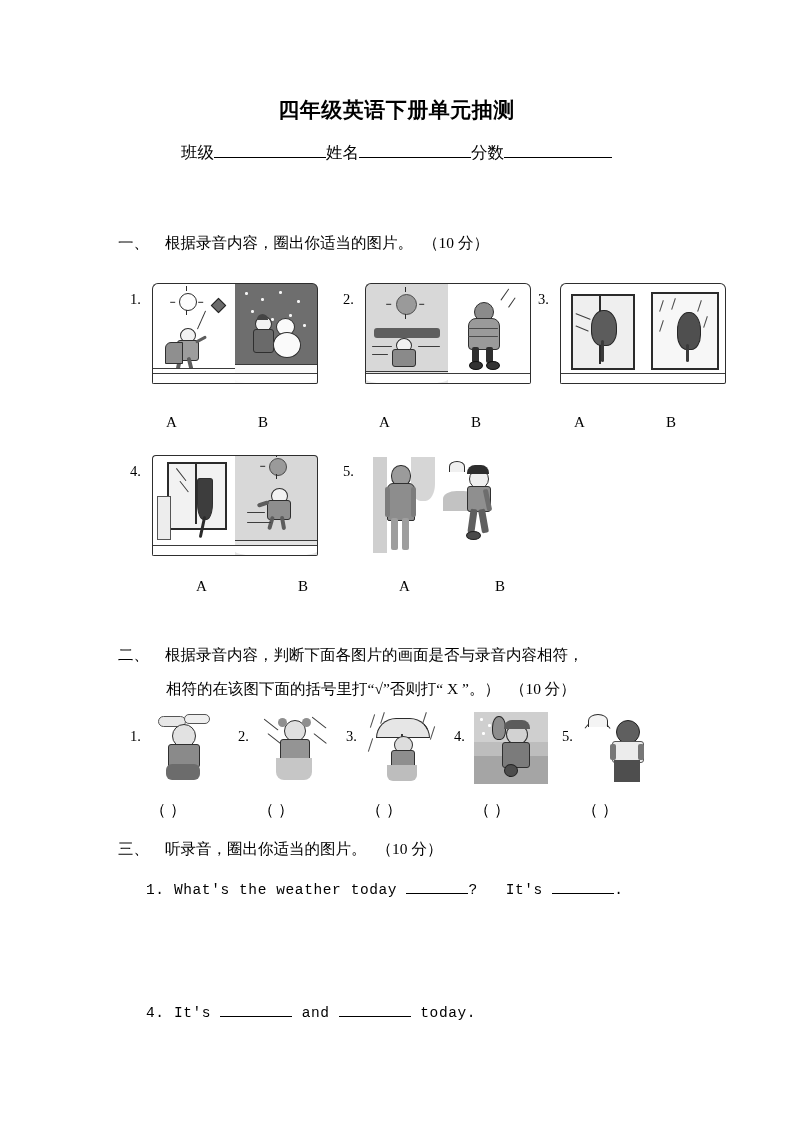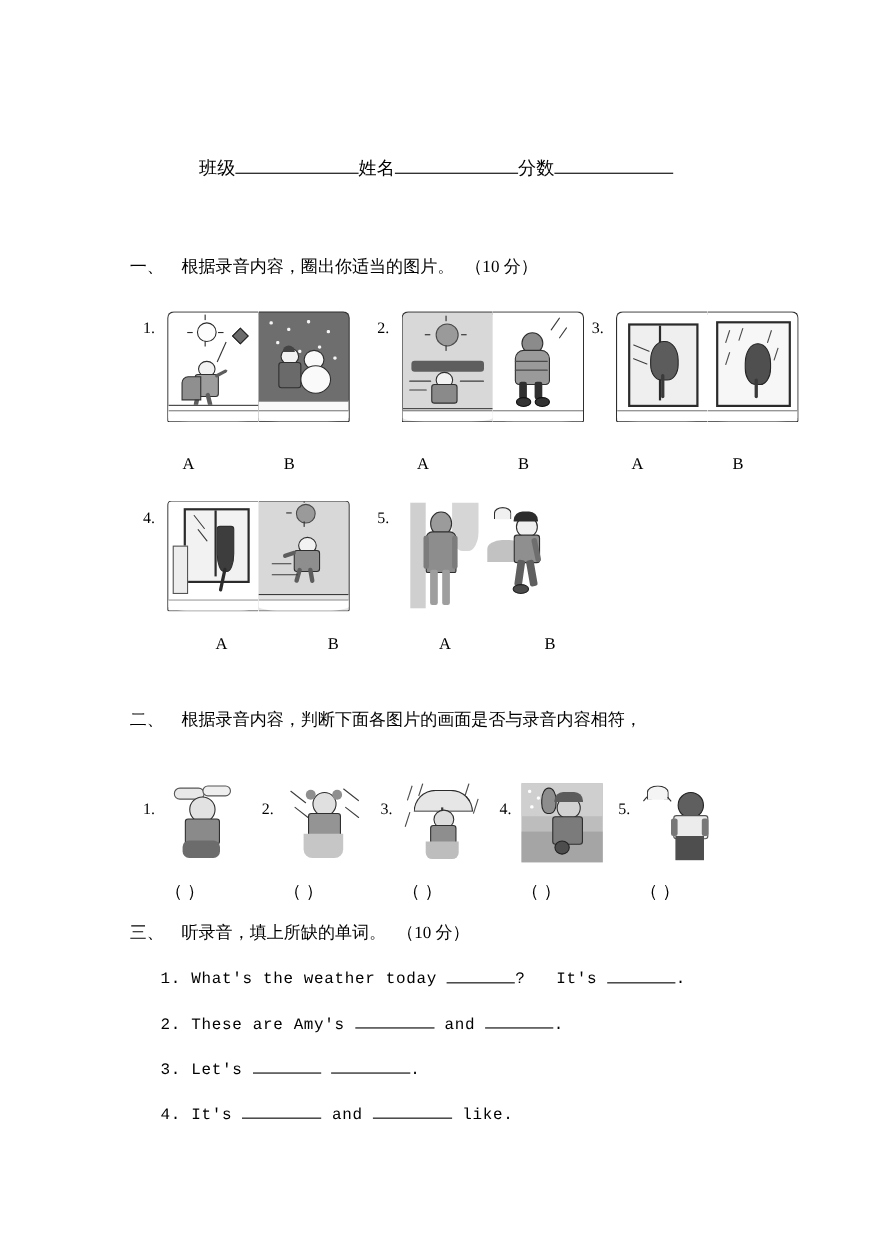--- a/index.html
+++ b/index.html
@@ -257,20 +257,21 @@
     vertical-align: baseline;
   }
   .b-md { width: 62px; }
   .b-lg { width: 72px; }
 </style>
 </head>
 <body>
 
 <div class="page">
 
+  <div class="doc-title">四年级英语下册单元抽测</div>
 
   <div class="id-line">
     <span class="fld">班级</span><span class="rule rule-class"></span><span class="fld">姓名</span><span class="rule rule-name"></span><span class="fld">分数</span><span class="rule rule-score"></span>
   </div>
 
 
   <div class="q-prompt" id="q1-prompt">
     <span class="num">一、</span><span class="gap"></span><span>根据录音内容，圈出你适当的图片。</span><span class="pts">（10 分）</span>
   </div>
 
@@ -459,20 +460,23 @@
     </div>
   </div>
   <div class="ab-row" style="left:343px; top:578px; width:190px;">
     <span style="left:56px;">A</span>
     <span style="left:152px;">B</span>
   </div>
 
   <div class="q-prompt" id="q2-prompt-l1">
     <span class="num">二、</span><span class="gap"></span><span>根据录音内容，判断下面各图片的画面是否与录音内容相符，</span>
   </div>
+  <div class="q-prompt" id="q2-prompt-l2">
+    <span>相符的在该图下面的括号里打“√”否则打“ X ”。）</span><span class="pts">（10 分）</span>
+  </div>
 
   <div class="judge-item" style="left:130px; top:712px; width:110px; height:76px;">
     <span class="idx">1.</span>
     <div class="judge-pic">
       <div class="figure" style="left:8px; top:4px; width:26px; height:9px; background:#e8e8e8; border-color:#555; border-radius:12px;"></div>
       <div class="figure" style="left:34px; top:2px; width:24px; height:8px; background:#efefef; border-color:#555; border-radius:12px;"></div>
       <div class="head" style="left:22px; top:12px; width:22px; height:22px; background:#e2e2e2;"></div>
       <div class="body-blk" style="left:18px; top:32px; width:30px; height:22px; background:#8a8a8a;"></div>
       <div class="limb" style="left:16px; top:52px; width:34px; height:16px; background:#6c6c6c; border-radius:6px;"></div>
     </div>
@@ -538,48 +542,35 @@
       <div class="head" style="left:34px; top:8px; width:22px; height:22px; background:#5f5f5f; border-color:#222;"></div>
       <div class="body-blk" style="left:30px; top:29px; width:30px; height:20px; background:#ececec; border-color:#555;"></div>
       <div class="limb" style="left:28px; top:32px; width:6px; height:16px; background:#777;"></div>
       <div class="limb" style="left:56px; top:32px; width:6px; height:16px; background:#777;"></div>
       <div class="figure" style="left:32px; top:48px; width:26px; height:22px; background:#4e4e4e; border:none;"></div>
     </div>
   </div>
   <div class="paren" style="left:582px; top:800px;">（      ）</div>
 
   <div class="q-prompt" id="q3-prompt">
-    <span class="num">三、</span><span class="gap"></span><span>听录音，填上所缺的单词。</span><span class="pts">（10 分）</span>
+    <span class="num">三、</span><span class="gap"></span><span>听录音，圈出你适当的图片。</span><span class="pts">（10 分）</span>
   </div>
 
   <div class="fill-line" style="left:146px; top:880px;">
     <span>1.</span>
     <span>What's the weather today</span>
     <span class="blank b-md"></span><span>?</span>
     &nbsp;&nbsp;<span>It's</span>
     <span class="blank b-md"></span><span>.</span>
   </div>
 
-  <div class="fill-line" style="left:146px; top:921px;">
-    <span>2.</span>
-    <span>These are Amy's</span>
-    <span class="blank b-lg"></span>
-    <span>and</span>
-    <span class="blank b-md"></span><span>.</span>
-  </div>
-
-  <div class="fill-line" style="left:146px; top:962px;">
-    <span>3.</span>
-    <span>Let's</span>
-    <span class="blank b-md"></span>
-    <span class="blank b-lg"></span><span>.</span>
-  </div>
+
 
   <div class="fill-line" style="left:146px; top:1003px;">
     <span>4.</span>
     <span>It's</span>
     <span class="blank b-lg"></span>
     <span>and</span>
     <span class="blank b-lg"></span>
-    <span>like.</span>
+    <span>today.</span>
   </div>
 
 </div>
 
 </body></html>

